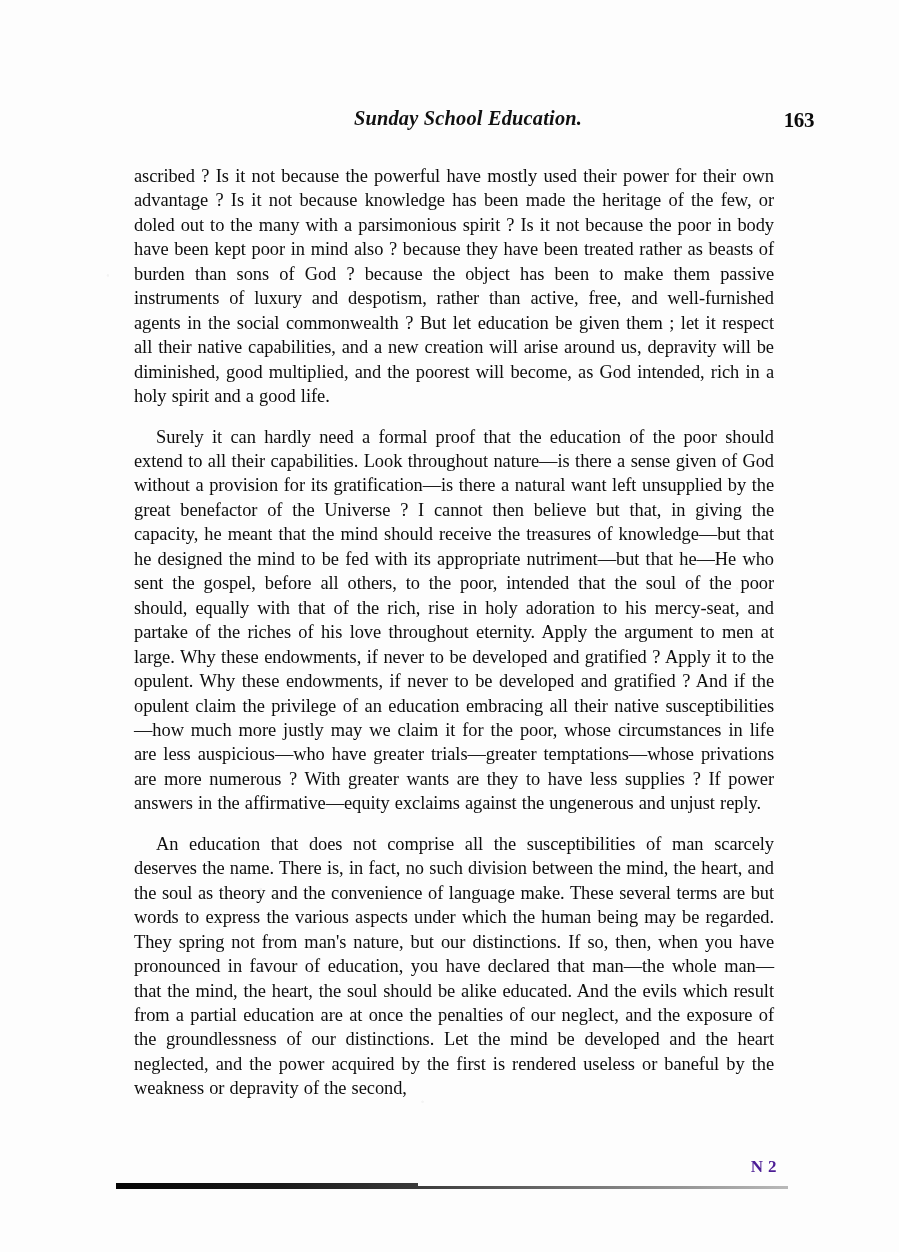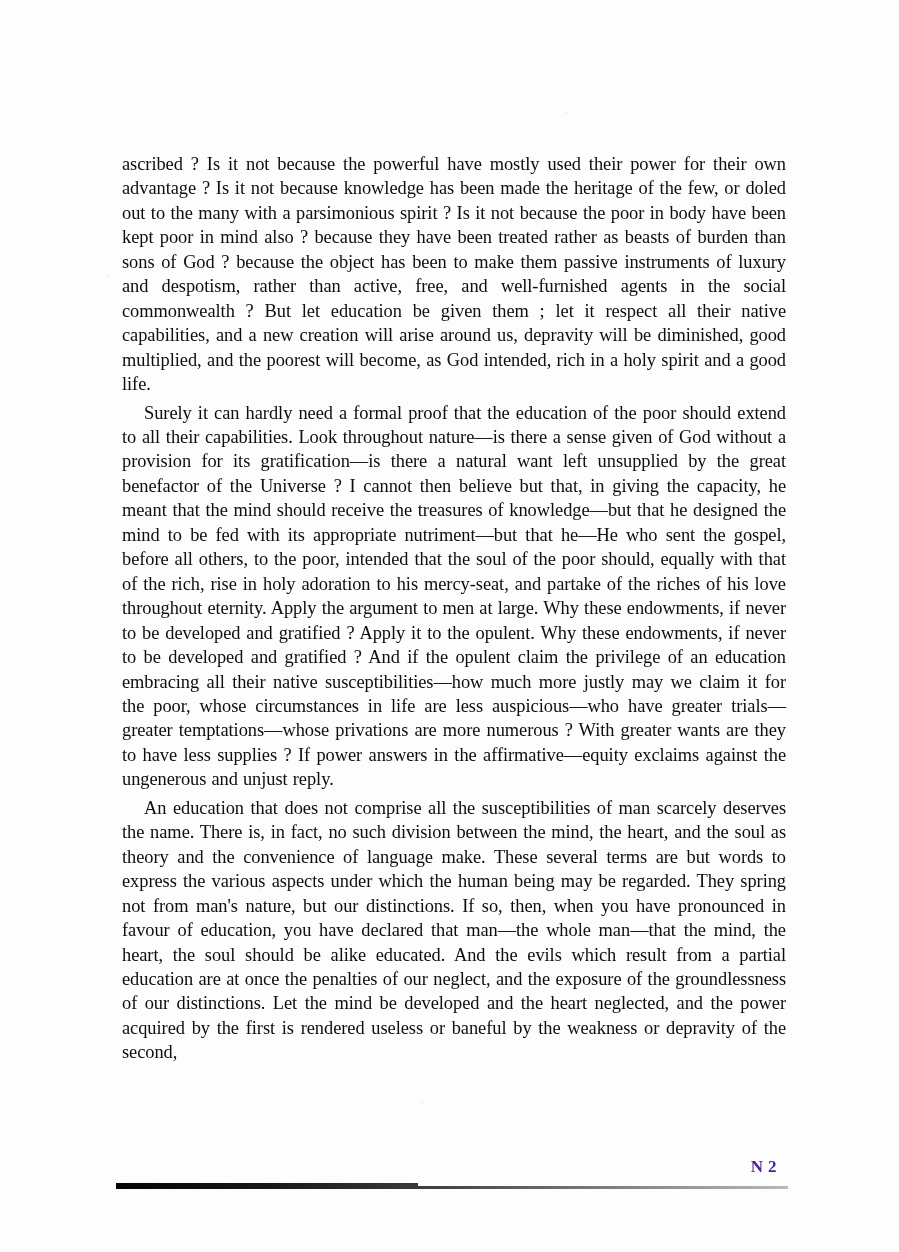--- a/index.html
+++ b/index.html
@@ -56,21 +56,21 @@
 
   
   .textblock {
     position: absolute;
     left: 118px;
     top: 148px;
     width: 672px;
   }
 
   .textblock p {
-    margin: 4px;
+    margin: 16px;
     font-size: 18.4px;
     line-height: 24.45px;
     text-align: justify;
     text-justify: inter-word;
     text-indent: 22px;
     letter-spacing: -0.05px;
     word-spacing: 0.6px;
     color: #0d0d0d;
   }
 
@@ -128,20 +128,24 @@
     width: 372px;
     height: 2.4px;
     background: linear-gradient(to right, #3a3a3a 0%, #6f6f6f 40%, #9a9a9a 75%, #b9b9b9 100%);
   }
 </style>
 </head>
 <body>
 
 <div class="page">
 
+  <div class="running-head">
+    <div class="head-title">Sunday School Education.</div>
+    <div class="folio">163</div>
+  </div>
 
   <div class="textblock">
     <p class="first">ascribed ?   Is it not because the powerful have mostly used their power for their own advantage ?   Is it not because knowledge has been made the heritage of the few, or doled out to the many with a parsimonious spirit ?   Is it not because the poor in body have been kept poor in mind also ?  because they have been treated rather as beasts of burden than sons of God ?  because the object has been to make them passive instruments of luxury and despotism, rather than active, free, and well-furnished agents in the social commonwealth ?   But let education be given them ; let it respect all their native capabilities, and a new creation will arise around us, depravity will be diminished, good multiplied, and the poorest will become, as God intended, rich in a holy spirit and a good life.</p>
     <p>Surely it can hardly need a formal proof that the education of the poor should extend to all their capabilities.   Look throughout nature—is there a sense given of God without a provision for its gratification—is there a natural want left unsupplied by the great benefactor of the Universe ?   I cannot then believe but that, in giving the capacity, he meant that the mind should receive the treasures of knowledge—but that he designed the mind to be fed with its appropriate nutriment—but that he—He who sent the gospel, before all others, to the poor, intended that the soul of the poor should, equally with that of the rich, rise in holy adoration to his mercy-seat, and partake of the riches of his love throughout eternity.   Apply the argument to men at large.   Why these endowments, if never to be developed and gratified ?   Apply it to the opulent.   Why these endowments, if never to be developed and gratified ?   And if the opulent claim the privilege of an education embracing all their native susceptibilities—how much more justly may we claim it for the poor, whose circumstances in life are less auspicious—who have greater trials—greater temptations—whose privations are more numerous ?   With greater wants are they to have less supplies ?   If power answers in the affirmative—equity exclaims against the ungenerous and unjust reply.</p>
     <p>An education that does not comprise all the susceptibilities of man scarcely deserves the name.   There is, in fact, no such division between the mind, the heart, and the soul as theory and the convenience of language make.   These several terms are but words to express the various aspects under which the human being may be regarded.   They spring not from man's nature, but our distinctions.   If so, then, when you have pronounced in favour of education, you have declared that man—the whole man—that the mind, the heart, the soul should be alike educated.   And the evils which result from a partial education are at once the penalties of our neglect, and the exposure of the groundlessness of our distinctions.   Let the mind be developed and the heart neglected, and the power acquired by the first is rendered useless or baneful by the weakness or depravity of the second,</p>
   </div>
 
   <div class="signature">N 2</div>
 
   <div class="bottom-rule">

